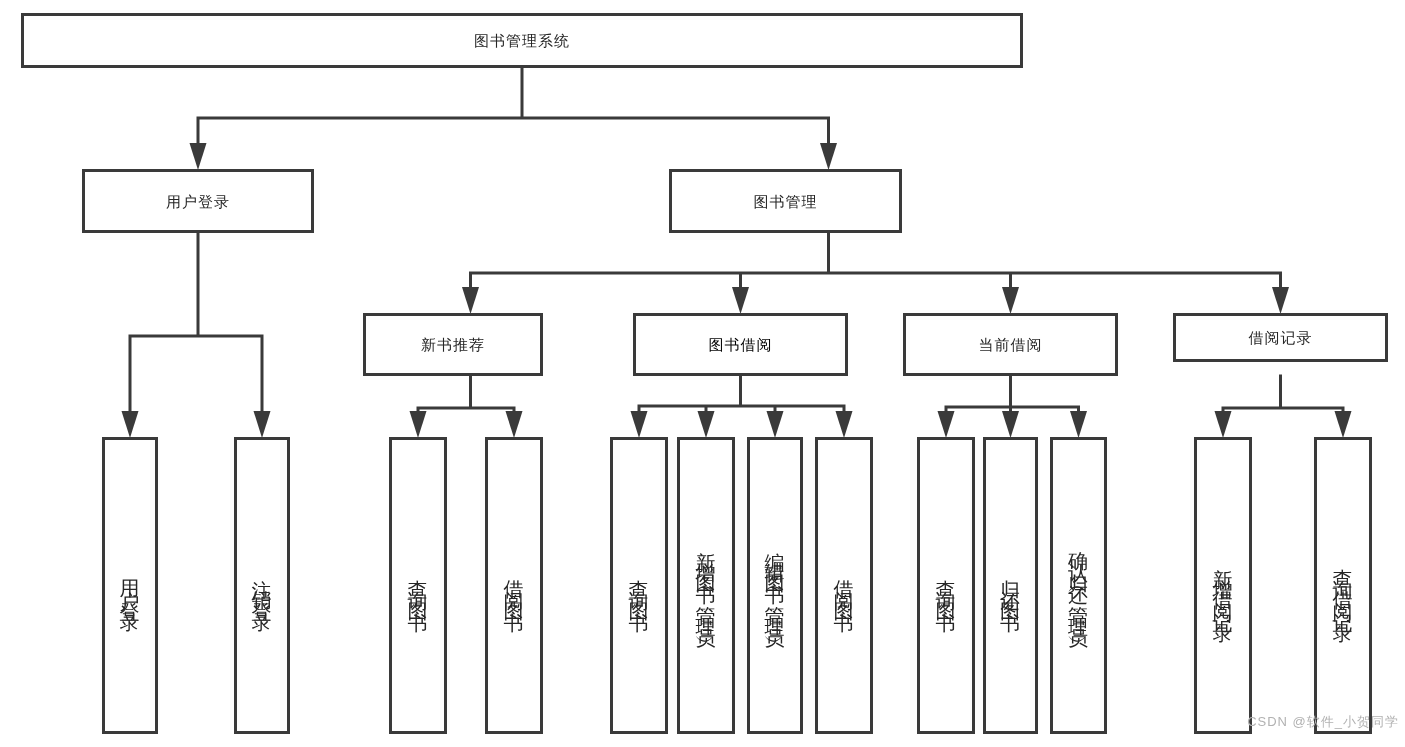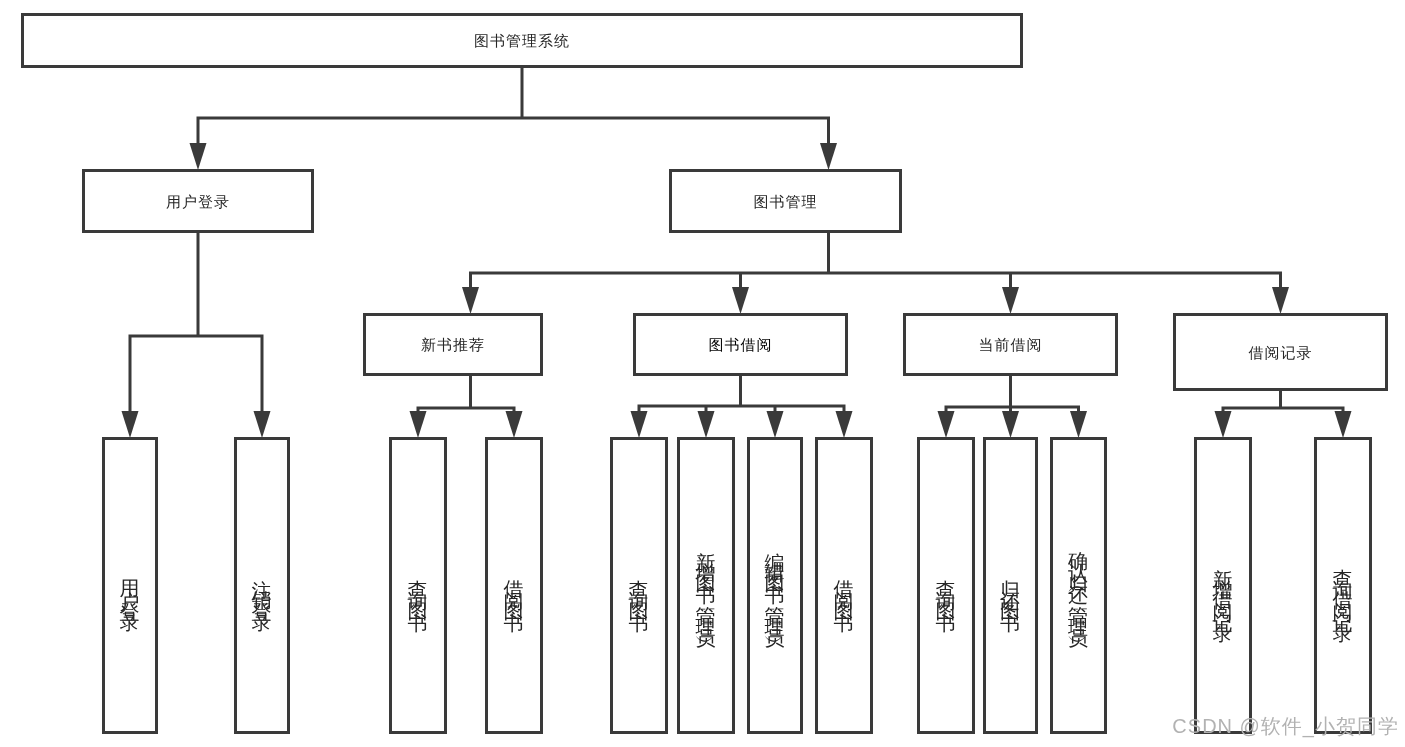--- a/index.html
+++ b/index.html
@@ -35,21 +35,21 @@
     writing-mode: vertical-rl;
     text-orientation: mixed;
     font-size: 20px;
     letter-spacing: 11px;
     line-height: 1;
   }
   #watermark {
     position: absolute;
     top: 713px;
     right: 6px;
-    font-size: 20px;
+    font-size: 13px;
     letter-spacing: 1px;
     white-space: nowrap;
     z-index: 5;
   }
 </style>
 </head>
 <body>
 
 <div id="canvas">
   <svg id="connectors" viewBox="0 0 1405 747" xmlns="http://www.w3.org/2000/svg">
@@ -74,21 +74,21 @@
       <polygon points="1214.5,411 1231.5,411 1223,438" fill="#3a3a3a"></polygon>
       <polygon points="1334.5,411 1351.5,411 1343,438" fill="#3a3a3a"></polygon>
     </svg>
   <div id="nodes">
       <div class="node h" style="left: 21px; top: 13px; width: 1002px; height: 55px; border: 3px solid rgb(58, 58, 58); background: rgb(255, 255, 255); color: rgb(38, 38, 38);">图书管理系统</div>
       <div class="node h" style="left: 82px; top: 169px; width: 232px; height: 64px; border: 3px solid rgb(58, 58, 58); background: rgb(255, 255, 255); color: rgb(38, 38, 38);">用户登录</div>
       <div class="node h" style="left: 669px; top: 169px; width: 233px; height: 64px; border: 3px solid rgb(58, 58, 58); background: rgb(255, 255, 255); color: rgb(38, 38, 38);">图书管理</div>
       <div class="node h" style="left: 363px; top: 313px; width: 180px; height: 63px; border: 3px solid rgb(58, 58, 58); background: rgb(255, 255, 255); color: rgb(38, 38, 38);">新书推荐</div>
       <div class="node h" style="left: 633px; top: 313px; width: 215px; height: 63px; border: 3px solid rgb(58, 58, 58); background: rgb(255, 255, 255); color: #000000;">图书借阅</div>
       <div class="node h" style="left: 903px; top: 313px; width: 215px; height: 63px; border: 3px solid rgb(58, 58, 58); background: rgb(255, 255, 255); color: rgb(38, 38, 38);">当前借阅</div>
-      <div class="node h" style="left: 1173px; top: 313px; width: 215px; height: 78px; border: 3px solid rgb(58, 58, 58); background: rgb(255, 255, 255); color: rgb(38, 38, 38);">借阅记录</div>
+      <div class="node h" style="left: 1173px; top: 313px; width: 215px; height: 49px; border: 3px solid rgb(58, 58, 58); background: rgb(255, 255, 255); color: rgb(38, 38, 38);">借阅记录</div>
       <div class="node v" style="left: 102px; top: 437px; width: 56px; height: 297px; border: 3px solid rgb(58, 58, 58); background: rgb(255, 255, 255); color: rgb(38, 38, 38);">用户登录</div>
       <div class="node v" style="left: 234px; top: 437px; width: 56px; height: 297px; border: 3px solid rgb(58, 58, 58); background: rgb(255, 255, 255); color: rgb(38, 38, 38);">注销登录</div>
       <div class="node v" style="left: 389px; top: 437px; width: 58px; height: 297px; border: 3px solid rgb(58, 58, 58); background: rgb(255, 255, 255); color: rgb(38, 38, 38);">查询图书</div>
       <div class="node v" style="left: 485px; top: 437px; width: 58px; height: 297px; border: 3px solid rgb(58, 58, 58); background: rgb(255, 255, 255); color: rgb(38, 38, 38);">借阅图书</div>
       <div class="node v" style="left: 610px; top: 437px; width: 58px; height: 297px; border: 3px solid rgb(58, 58, 58); background: rgb(255, 255, 255); color: rgb(38, 38, 38);">查询图书</div>
       <div class="node v" style="left: 677px; top: 437px; width: 58px; height: 297px; border: 3px solid rgb(58, 58, 58); background: rgb(255, 255, 255); color: rgb(38, 38, 38);">新增图书（管理员）</div>
       <div class="node v" style="left: 747px; top: 437px; width: 56px; height: 297px; border: 3px solid rgb(58, 58, 58); background: rgb(255, 255, 255); color: rgb(38, 38, 38);">编辑图书（管理员）</div>
       <div class="node v" style="left: 815px; top: 437px; width: 58px; height: 297px; border: 3px solid rgb(58, 58, 58); background: rgb(255, 255, 255); color: rgb(38, 38, 38);">借阅图书</div>
       <div class="node v" style="left: 917px; top: 437px; width: 58px; height: 297px; border: 3px solid rgb(58, 58, 58); background: rgb(255, 255, 255); color: rgb(38, 38, 38);">查询图书</div>
       <div class="node v" style="left: 983px; top: 437px; width: 55px; height: 297px; border: 3px solid rgb(58, 58, 58); background: rgb(255, 255, 255); color: rgb(38, 38, 38);">归还图书</div>

